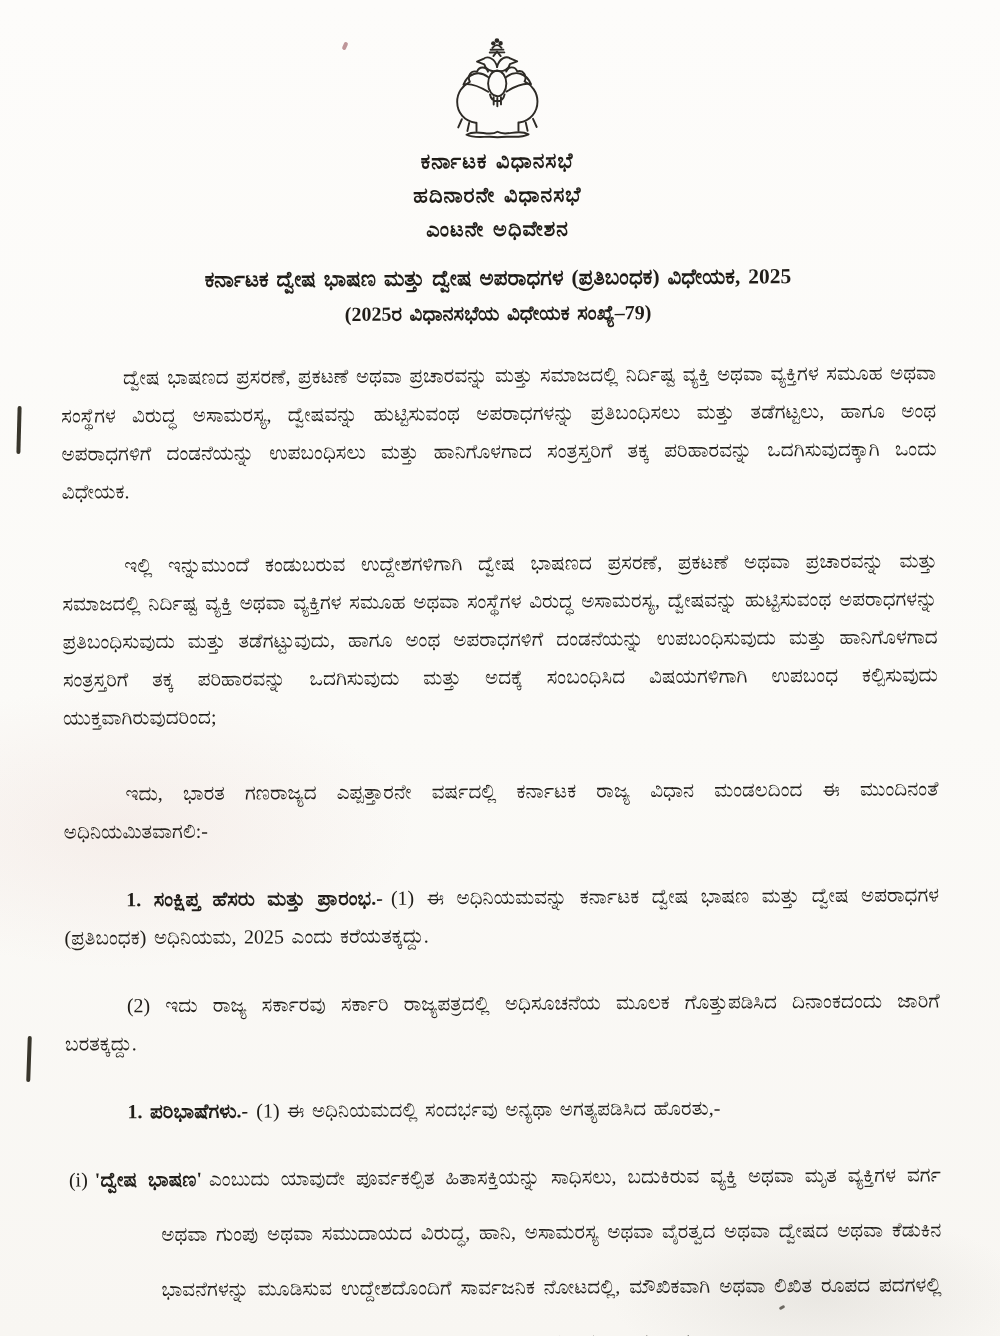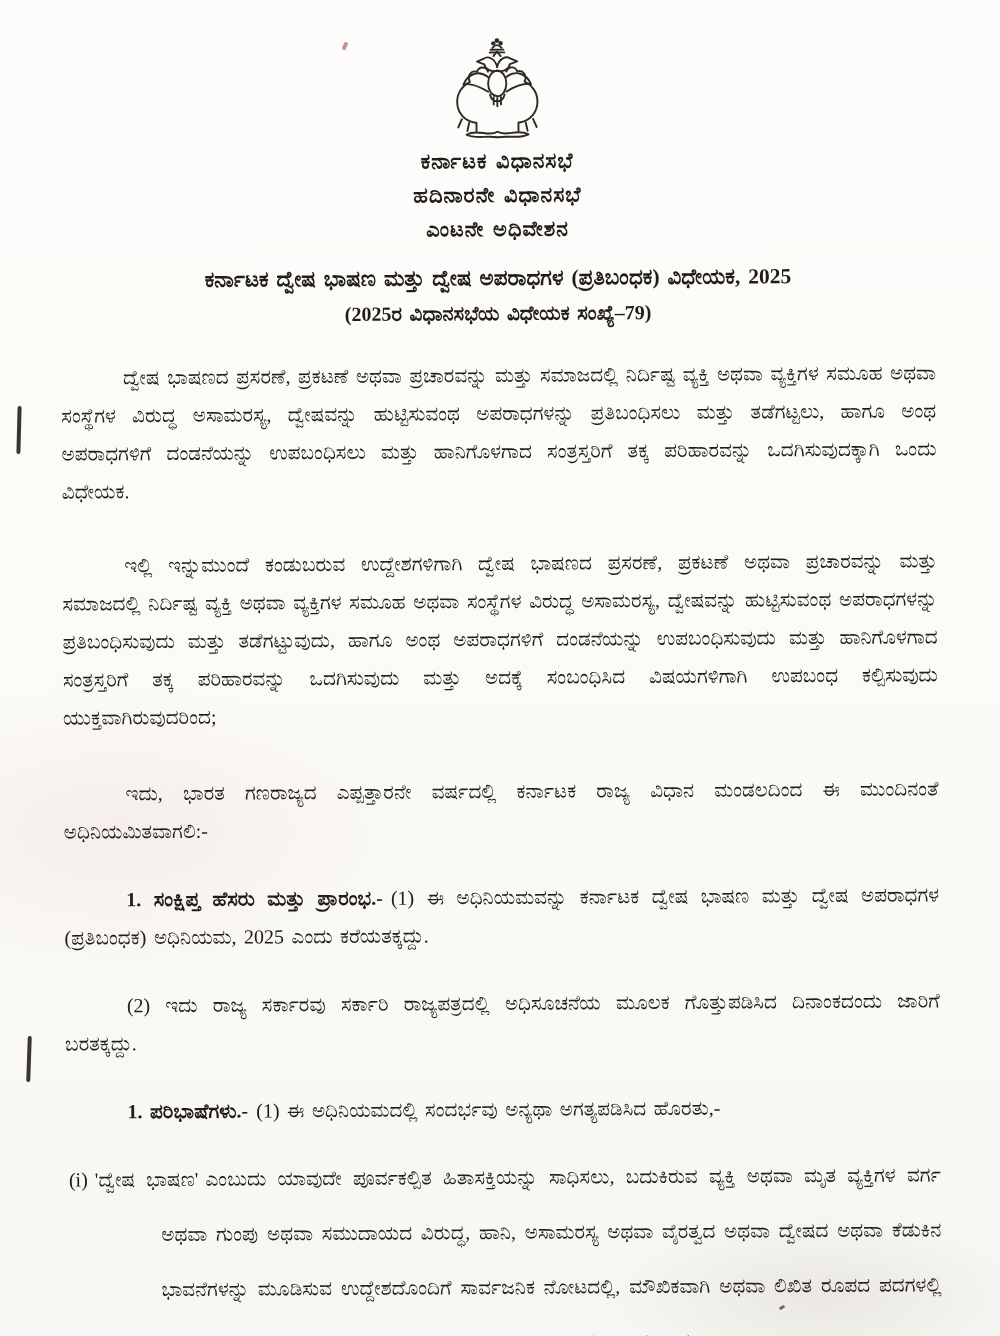--- a/index.html
+++ b/index.html
@@ -34,21 +34,21 @@
   .hdr-line{ font-weight:700; font-size:21px; line-height:34px; letter-spacing:1px; }
   .title{ text-align:center; font-weight:700; font-size:21.5px; line-height:36px; margin-top:14px; }
   .subtitle{ text-align:center; font-weight:700; font-size:20px; line-height:34px; }
   
   .para{ margin:0; text-indent:62px; }
   .p1{ margin-top:26px; }
   .p2{ margin-top:36px; }
   .p3{ margin-top:38px; }
   .sec{ margin-top:30px; }
   .lead{ font-weight:700; margin-right:0.4em; }
-  .term{ font-weight:400; margin:0 0.35em; }
+  .term{ font-weight:700; margin:0 0.35em; }
   
   .clause{
     margin-top:22px;
     padding-left:95px;
     text-indent:-92px;
     line-height:55px;
   }
   
   .mark{
     position:absolute; background:#39362c; width:4px; border-radius:2px;

